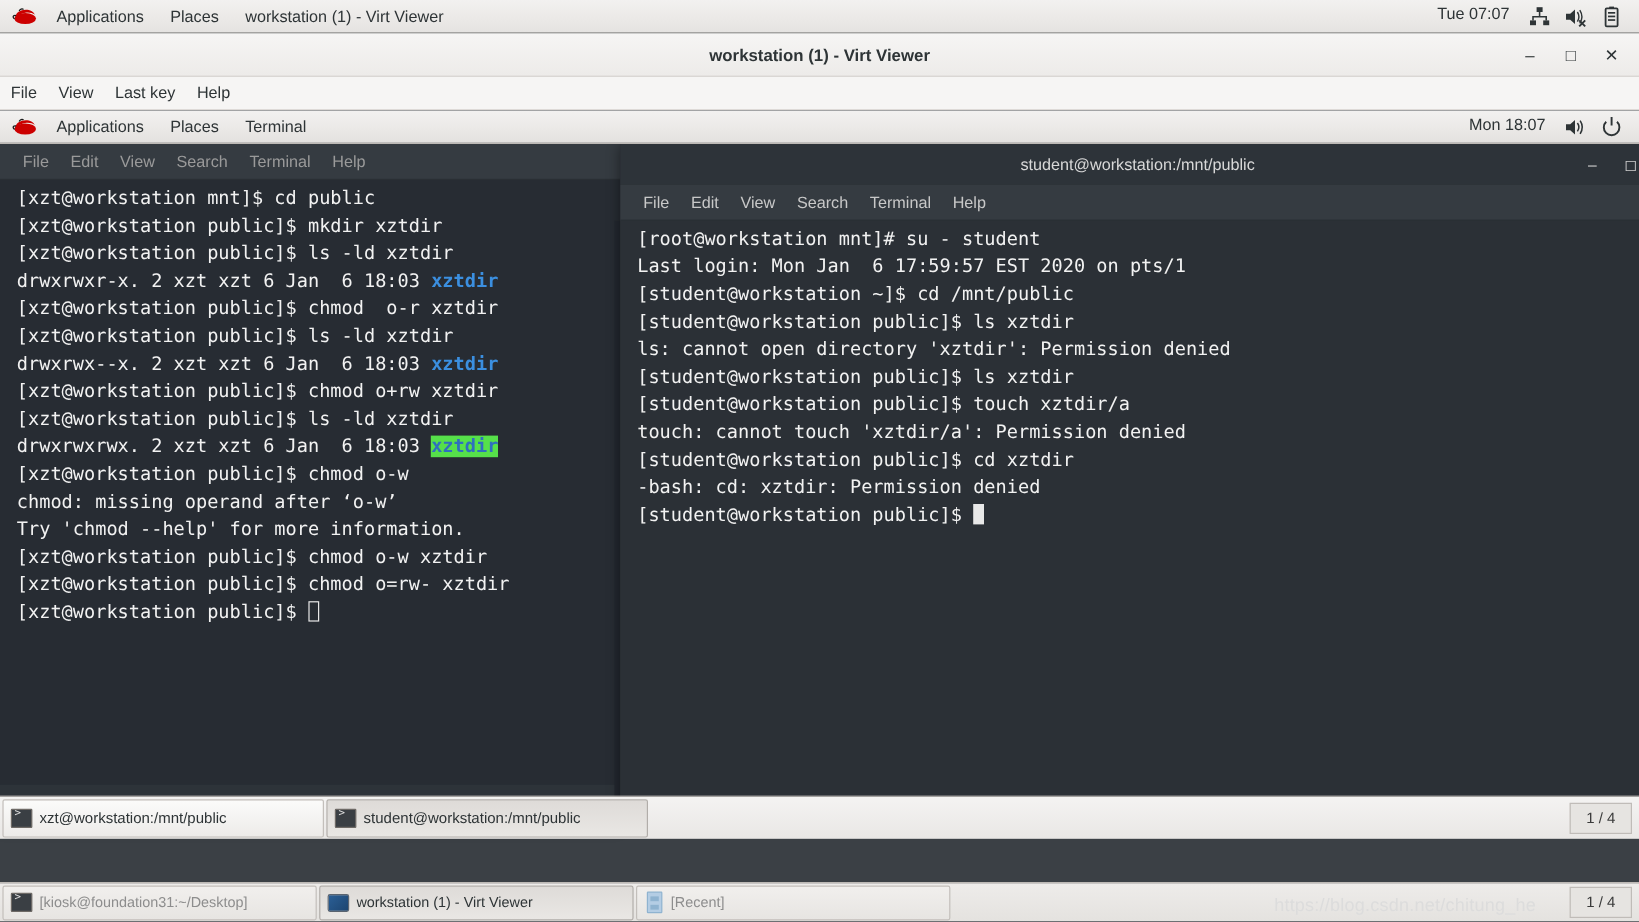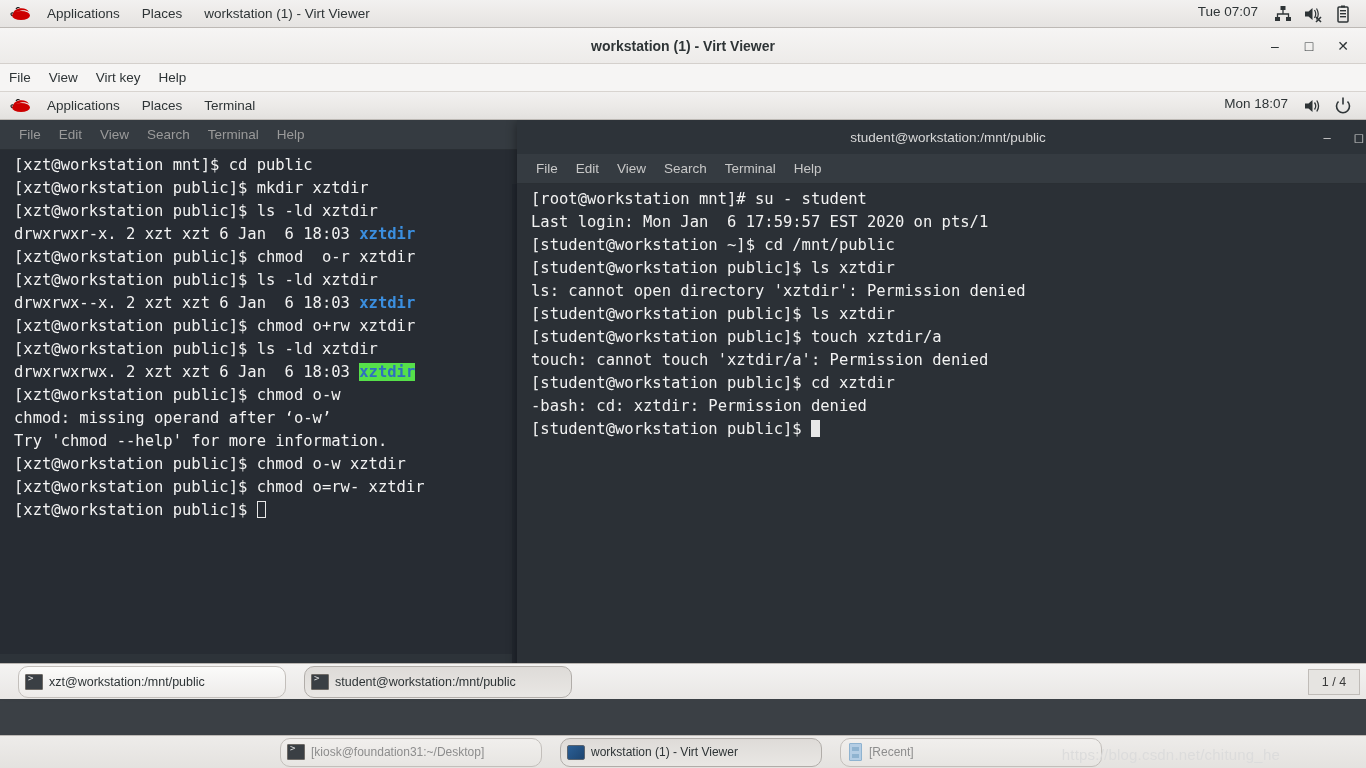--- a/index.html
+++ b/index.html
@@ -117,41 +117,41 @@
     position: absolute; left: 0; bottom: 0; width: 100%; height: 36px;
     background: linear-gradient(to bottom, #f4f3f2 0%, #e9e7e5 100%);
     border-top: 1px solid #b9b5b1;
     display: flex; align-items: center; z-index: 25;
   }
   .tasklist { display: flex; align-items: center; flex: 1; height: 100%; padding: 2px 0 2px 2px; }
   .task-btn {
     display: flex; align-items: center; height: 32px; width: 268px;
     margin-right: 2px; padding: 0 6px;
     background: linear-gradient(to bottom, #fbfbfa 0%, #edebe9 100%);
-    border: 1px solid #c3bfbb; border-radius: 10px;
-    font-size: 12.5px; color: #2e3436; overflow: hidden; white-space: nowrap; margin-left: 16px;
+    border: 1px solid #c3bfbb; border-radius: 2px;
+    font-size: 12.5px; color: #2e3436; overflow: hidden; white-space: nowrap;
   }
   .task-btn.pressed {
     background: linear-gradient(to bottom, #dedbd8 0%, #e9e7e4 100%);
     border-color: #b1ada9;
   }
   .task-btn .lbl { overflow: hidden; text-overflow: ellipsis; }
   .ws-indicator {
     width: 52px; height: 26px; margin-right: 6px;
     border: 1px solid #c0bcb8; background: #e6e4e1;
     display: flex; align-items: center; justify-content: center;
     font-size: 12.5px; color: #3a3a3a;
   }
 
   
   .host-taskbar {
     position: absolute; left: 0; bottom: 0; width: 1366px; height: 33px;
     background: linear-gradient(to bottom, #eeecea 0%, #e4e2df 100%);
     border-top: 1px solid #bdb9b5;
-    display: flex; align-items: center; z-index: 50; flex-direction: column;
+    display: flex; align-items: center; z-index: 50;
   }
   .host-taskbar .task-btn { height: 29px; width: 262px; font-size: 12px; }
   .host-taskbar .task-btn.dim { color: #8d8d8d; background: linear-gradient(to bottom,#f1efed,#e7e5e2); }
   .watermark {
     position: absolute; right: 86px; bottom: 5px;
     font-size: 15px; color: #dcdcdc; letter-spacing: 0.2px;
     pointer-events: none; white-space: nowrap;
   }
 
   
@@ -235,21 +235,21 @@
       <div class="vv-title">workstation (1) - Virt Viewer</div>
       <div class="vv-wincontrols">
         <div class="vv-wc">–</div>
         <div class="vv-wc">□</div>
         <div class="vv-wc">✕</div>
       </div>
     </div>
     <div class="vv-menubar">
       <div class="mi">File</div>
       <div class="mi">View</div>
-      <div class="mi">Virt key</div>
+      <div class="mi">Last key</div>
       <div class="mi">Help</div>
     </div>
 
     <div class="guest">
 
       <div class="guest-topbar">
         <div class="redhat-logo">
           <svg width="26" height="20" viewBox="0 0 26 20">
             <ellipse cx="13" cy="11.5" rx="9" ry="4.6" fill="#cc0000"></ellipse>
             <path d="M5 10.5 C5 6.5 9 4.2 13.5 4.2 C17 4.2 20 5.6 21 8.2 C19 6.6 16 6 13 6.6 C9.5 7.3 6.5 8.8 5 10.5 Z" fill="#cc0000"></path>

